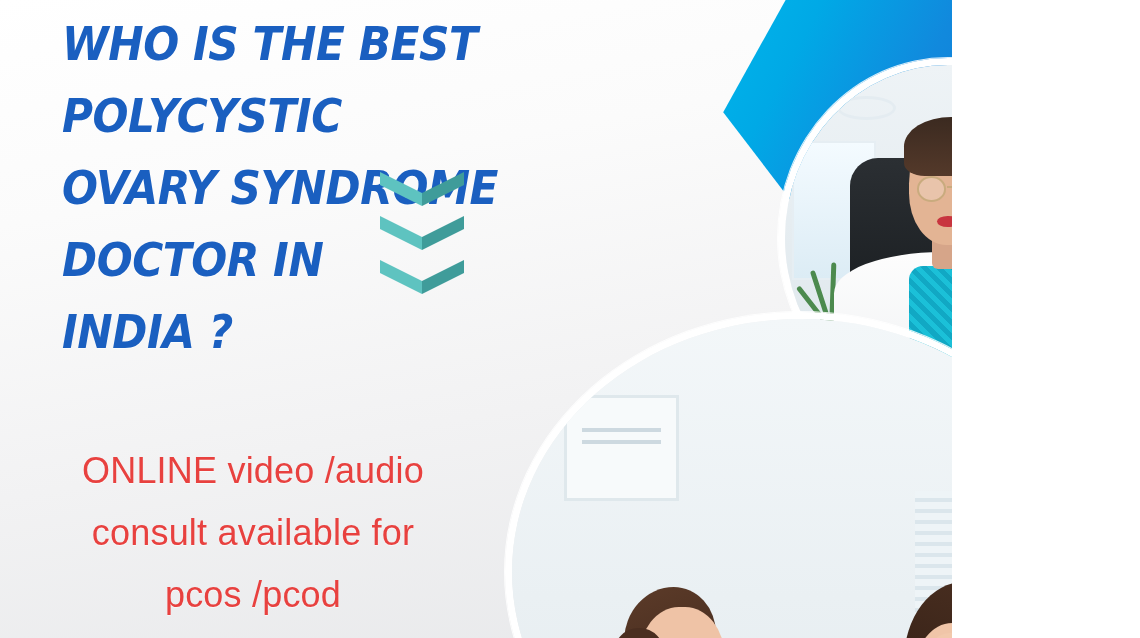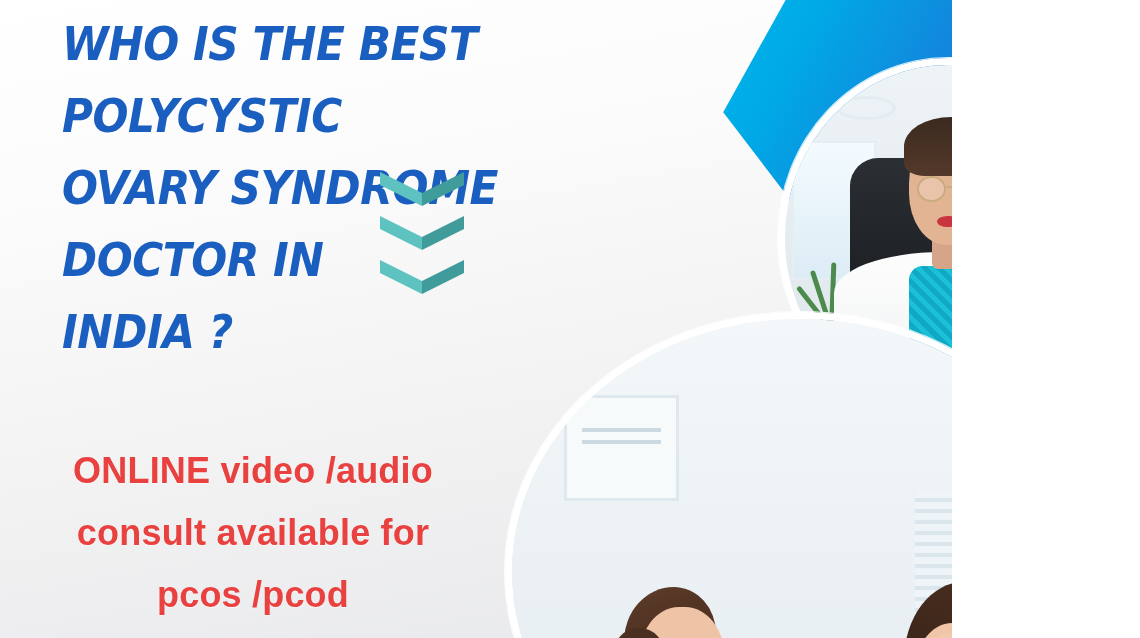--- a/index.html
+++ b/index.html
@@ -208,21 +208,21 @@
     white-space:nowrap;
   }
 
   
   .promo {
     position:absolute; left:18px; top:440px;
     width:470px;
     text-align:center;
     color:#e8413f;
     font-size:36px;
-    font-weight:bold;
+    font-weight:normal;
     line-height:62px;
     letter-spacing:.2px;
     white-space:pre-line;
     text-shadow:0 1px 1px rgba(255,255,255,.6);
   }
 </style>
 </head>
 <body>
 
 <div class="poster">

